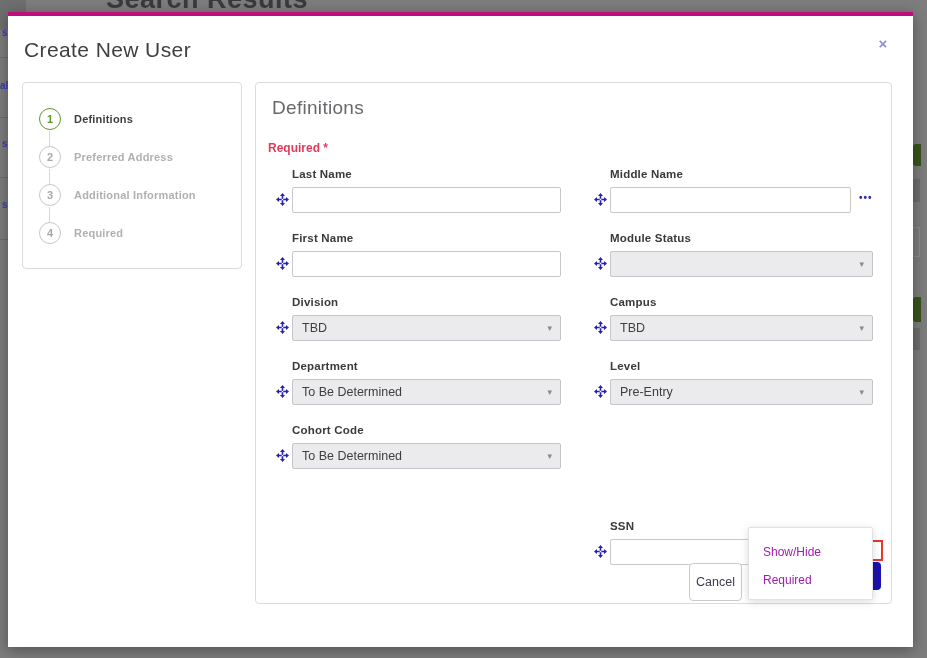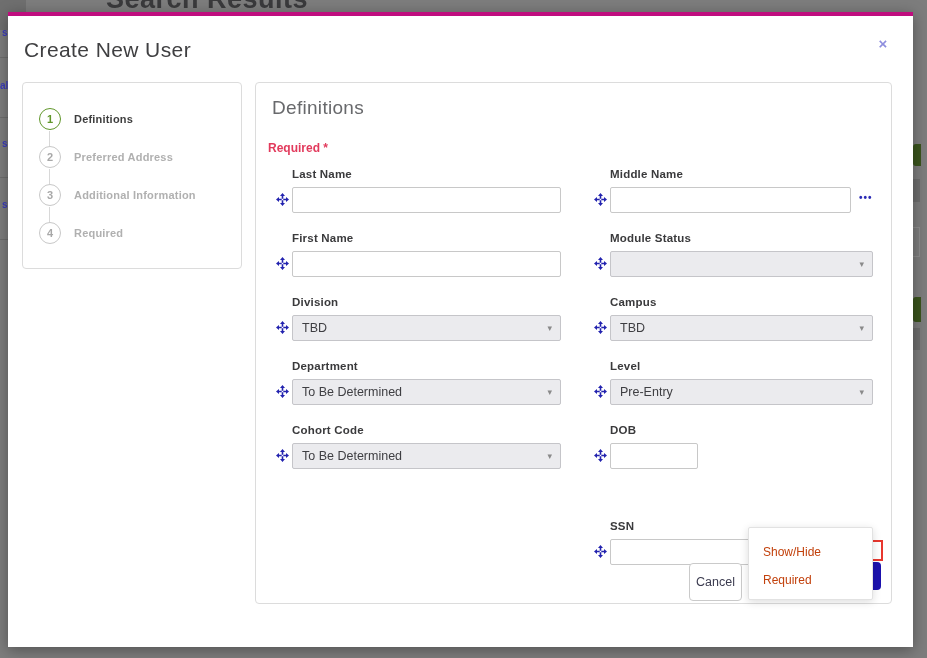--- a/index.html
+++ b/index.html
@@ -103,21 +103,21 @@
   .btn-primary {
     position:absolute; left:525px; top:479px; width:100px; height:28px;
     background:#1c12ae; border:none; border-radius:4px; cursor:pointer; z-index:2;
   }
   .context-menu {
     position:absolute; left:492px; top:444px; width:125px; height:73px;
     background:#fff; border:1px solid #e2e2e2; border-radius:2px;
     box-shadow:0 2px 8px rgba(0,0,0,.14); z-index:3;
   }
   .menu-item {
-    position:absolute; left:14px; font-size:12px; color:#c2410c; cursor:pointer;
+    position:absolute; left:14px; font-size:12px; color:#a21caf; cursor:pointer;
   }
 </style>
 </head>
 <body>
 
 <div class="bg-layer">
   <div class="bg-topleft-block"></div>
   <div class="bg-title">Search Results</div>
 
   <span class="bg-frag" style="left:2px; top:27px;">s</span>
@@ -308,34 +308,20 @@
               <path d="M13 6.5 L10 9 V7.3 H7.3 V5.7 H10 V4Z"></path>
             </g>
           </svg>
       </span>
       <label class="flabel">Cohort Code</label>
       <div class="dselect" style="width:269px;">
         <span>To Be Determined</span>
         <span class="caret">▾</span>
       </div>
     </div>
-    <div class="fcell" style="left:338px; top:341px;">
-      <span class="drag-handle">
-        <svg width="13" height="13" viewBox="0 0 13 13">
-            <g fill="#2323af">
-              <path d="M6.5 0 L9 3 H7.3 V5.7 H5.7 V3 H4Z"></path>
-              <path d="M6.5 13 L4 10 H5.7 V7.3 H7.3 V10 H9Z"></path>
-              <path d="M0 6.5 L3 4 V5.7 H5.7 V7.3 H3 V9Z"></path>
-              <path d="M13 6.5 L10 9 V7.3 H7.3 V5.7 H10 V4Z"></path>
-            </g>
-          </svg>
-      </span>
-      <label class="flabel">DOB</label>
-      <input class="tinput" style="width: 88px;" value="">
-    </div>
 
     <div class="fcell" style="left:338px; top:405px;margin-top:32px;">
       <span class="drag-handle">
         <svg width="13" height="13" viewBox="0 0 13 13">
             <g fill="#2323af">
               <path d="M6.5 0 L9 3 H7.3 V5.7 H5.7 V3 H4Z"></path>
               <path d="M6.5 13 L4 10 H5.7 V7.3 H7.3 V10 H9Z"></path>
               <path d="M0 6.5 L3 4 V5.7 H5.7 V7.3 H3 V9Z"></path>
               <path d="M13 6.5 L10 9 V7.3 H7.3 V5.7 H10 V4Z"></path>
             </g>

